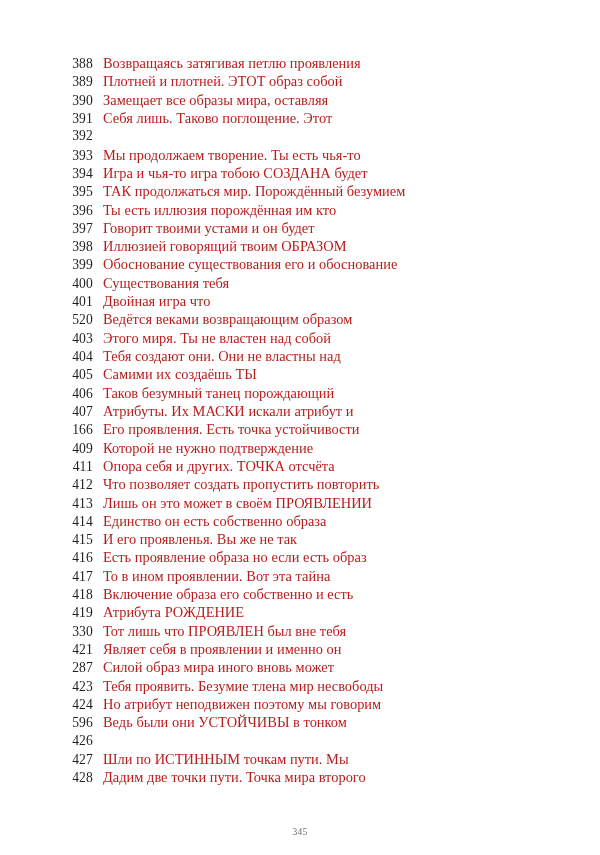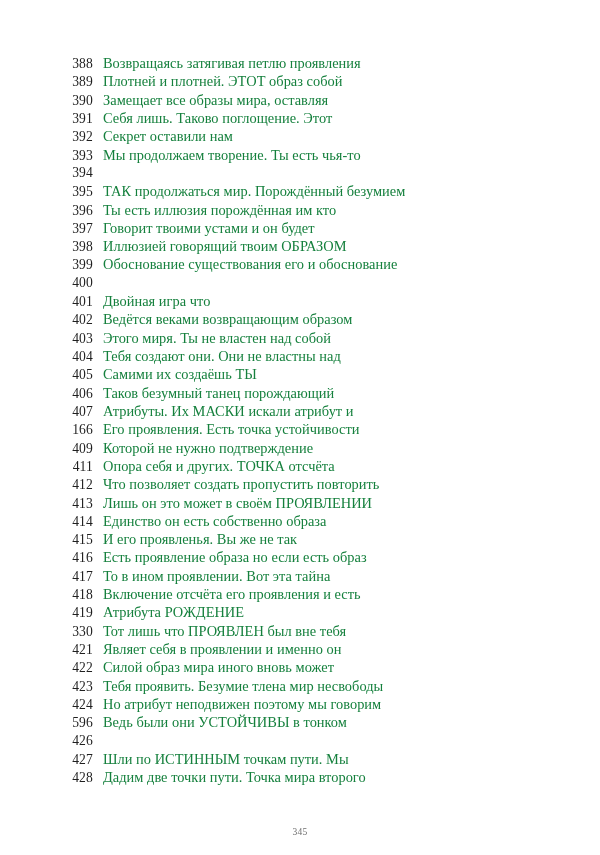--- a/index.html
+++ b/index.html
@@ -42,21 +42,21 @@
     min-width: 93px;
     text-align: right;
     font-size: 13.6px;
     letter-spacing: 0.15px;
     color: #1f1f1f;
   }
   .line-text {
     padding-left: 10px;
     font-size: 14.4px;
     letter-spacing: 0.02px;
-    color: #15803d;
+    color: #b91c1c;
   }
   #page-number {
     position: absolute;
     left: 0;
     top: 819px;
     width: 600px;
     text-align: center;
     font-size: 9.5px;
     color: #6f6f6f;
     letter-spacing: 0.3px;
@@ -79,28 +79,28 @@
       <div class="verse-line">
         <span class="line-number">390</span>
         <span class="line-text">Замещает все образы мира, оставляя</span>
       </div>
       <div class="verse-line">
         <span class="line-number">391</span>
         <span class="line-text">Себя лишь. Таково поглощение. Этот</span>
       </div>
       <div class="verse-line">
         <span class="line-number">392</span>
-        <span class="line-text">Секрет оставили нам</span>
       </div>
       <div class="verse-line">
         <span class="line-number">393</span>
         <span class="line-text">Мы продолжаем творение. Ты есть чья-то</span>
       </div>
       <div class="verse-line">
         <span class="line-number">394</span>
+        <span class="line-text">Игра и чья-то игра тобою СОЗДАНА будет</span>
       </div>
       <div class="verse-line">
         <span class="line-number">395</span>
         <span class="line-text">ТАК продолжаться мир. Порождённый безумием</span>
       </div>
       <div class="verse-line">
         <span class="line-number">396</span>
         <span class="line-text">Ты есть иллюзия порождённая им кто</span>
       </div>
       <div class="verse-line">
@@ -110,27 +110,28 @@
       <div class="verse-line">
         <span class="line-number">398</span>
         <span class="line-text">Иллюзией говорящий твоим ОБРАЗОМ</span>
       </div>
       <div class="verse-line">
         <span class="line-number">399</span>
         <span class="line-text">Обоснование существования его и обоснование</span>
       </div>
       <div class="verse-line">
         <span class="line-number">400</span>
+        <span class="line-text">Существования тебя</span>
       </div>
       <div class="verse-line">
         <span class="line-number">401</span>
         <span class="line-text">Двойная игра что</span>
       </div>
       <div class="verse-line">
-        <span class="line-number">402</span>
+        <span class="line-number">520</span>
         <span class="line-text">Ведётся веками возвращающим образом</span>
       </div>
       <div class="verse-line">
         <span class="line-number">403</span>
         <span class="line-text">Этого миря. Ты не властен над собой</span>
       </div>
       <div class="verse-line">
         <span class="line-number">404</span>
         <span class="line-text">Тебя создают они. Они не властны над</span>
       </div>
@@ -177,36 +178,36 @@
       <div class="verse-line">
         <span class="line-number">416</span>
         <span class="line-text">Есть проявление образа но если есть образ</span>
       </div>
       <div class="verse-line">
         <span class="line-number">417</span>
         <span class="line-text">То в ином проявлении. Вот эта тайна</span>
       </div>
       <div class="verse-line">
         <span class="line-number">418</span>
-        <span class="line-text">Включение отсчёта его проявления и есть</span>
+        <span class="line-text">Включение образа его собственно и есть</span>
       </div>
       <div class="verse-line">
         <span class="line-number">419</span>
         <span class="line-text">Атрибута РОЖДЕНИЕ</span>
       </div>
       <div class="verse-line">
         <span class="line-number">330</span>
         <span class="line-text">Тот лишь что ПРОЯВЛЕН был вне тебя</span>
       </div>
       <div class="verse-line">
         <span class="line-number">421</span>
         <span class="line-text">Являет себя в проявлении и именно он</span>
       </div>
       <div class="verse-line">
-        <span class="line-number">422</span>
+        <span class="line-number">287</span>
         <span class="line-text">Силой образ мира иного вновь может</span>
       </div>
       <div class="verse-line">
         <span class="line-number">423</span>
         <span class="line-text">Тебя проявить. Безумие тлена мир несвободы</span>
       </div>
       <div class="verse-line">
         <span class="line-number">424</span>
         <span class="line-text">Но атрибут неподвижен поэтому мы говорим</span>
       </div>

